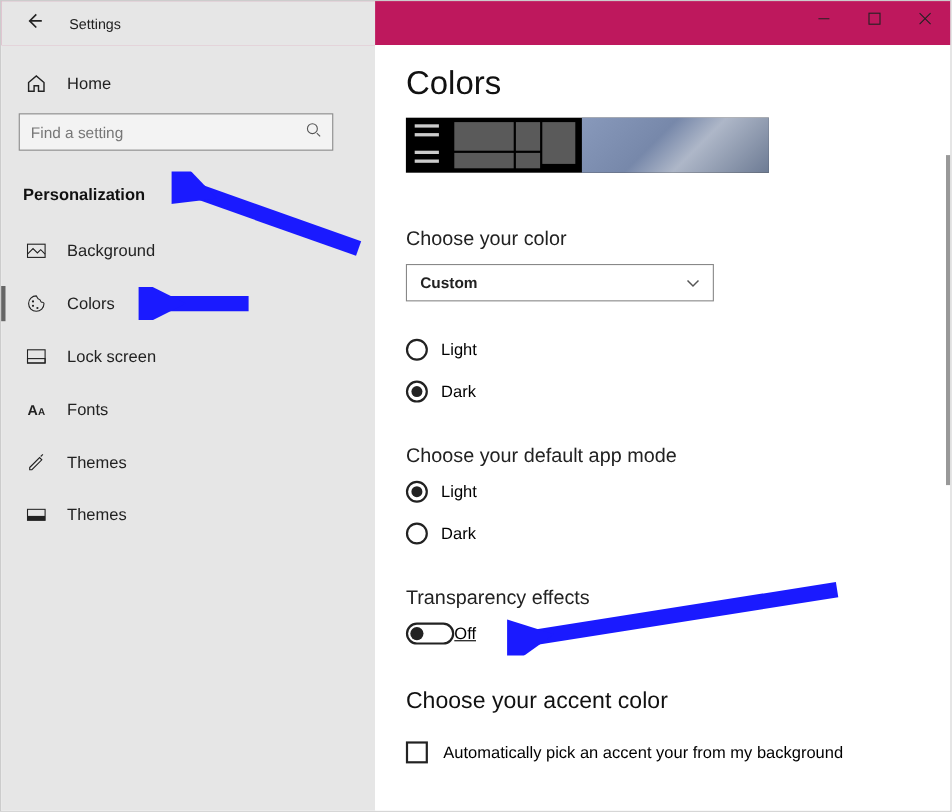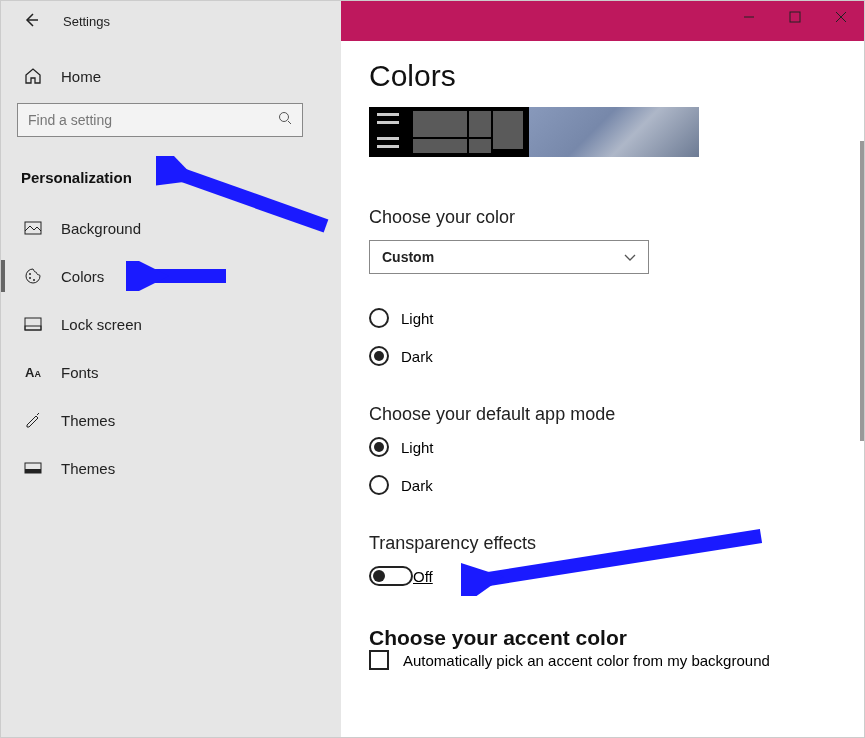--- a/index.html
+++ b/index.html
@@ -210,22 +210,23 @@
     position: absolute;
     left: 2px;
     top: 2px;
     width: 12px;
     height: 12px;
     border-radius: 50%;
     background: #222;
   }
   .subheading {
     font-size: 21px;
-    font-weight: 700;
+    font-weight: 400;
     color: #111;
+    margin-bottom: 24px;
   }
   .checkbox-row {
     display: flex;
     align-items: center;
     gap: 14px;
     font-size: 15px;
   }
   .checkbox {
     width: 20px;
     height: 20px;
@@ -412,21 +413,21 @@
     <div class="toggle-row">
       <div class="toggle">
           <div class="knob"></div>
         </div>
       <span style="font-size:15px">Off</span>
     </div>
 
     <div class="subheading">Choose your accent color</div>
     <div class="checkbox-row">
       <span class="checkbox"></span>
-      <span>Automatically pick an accent color from my background</span>
+      <span>Automatically pick an accent your from my background</span>
     </div>
 
     <div class="scrollbar-stub"></div>
   </div>
 </div>
 
 <svg class="arrow" style="left:155px;top:155px" width="180" height="80" viewBox="0 0 180 80">
   <defs>
       <marker id="ah1" markerWidth="10" markerHeight="10" refX="2" refY="5" orient="auto">
         <path d="M10 0 L0 5 L10 10 Z" fill="#1a1aff"></path>

